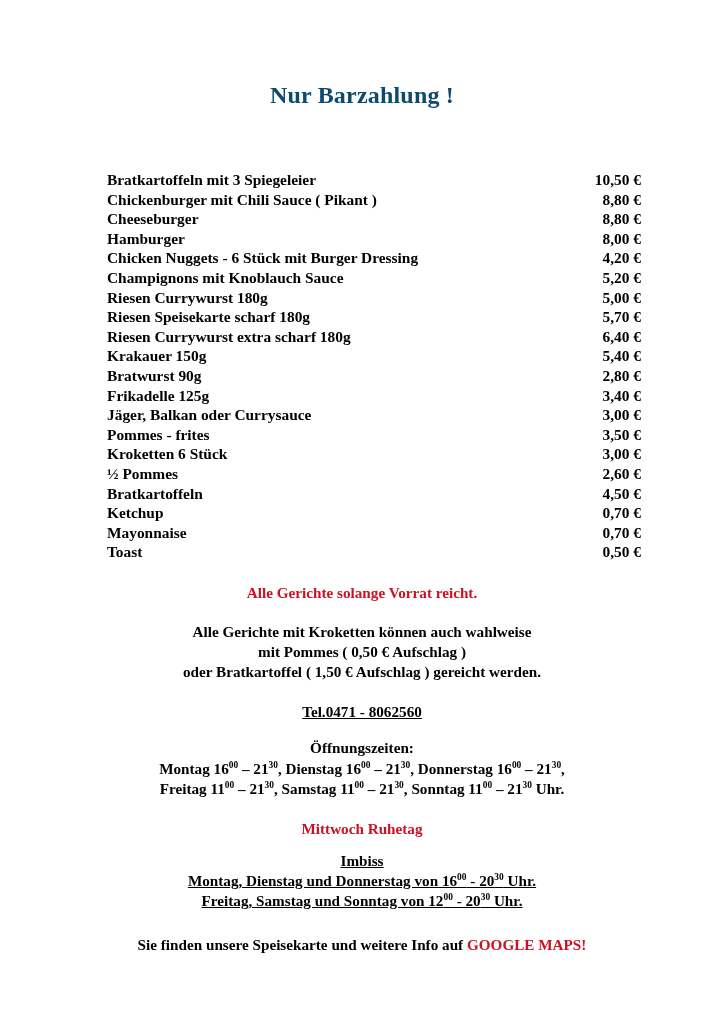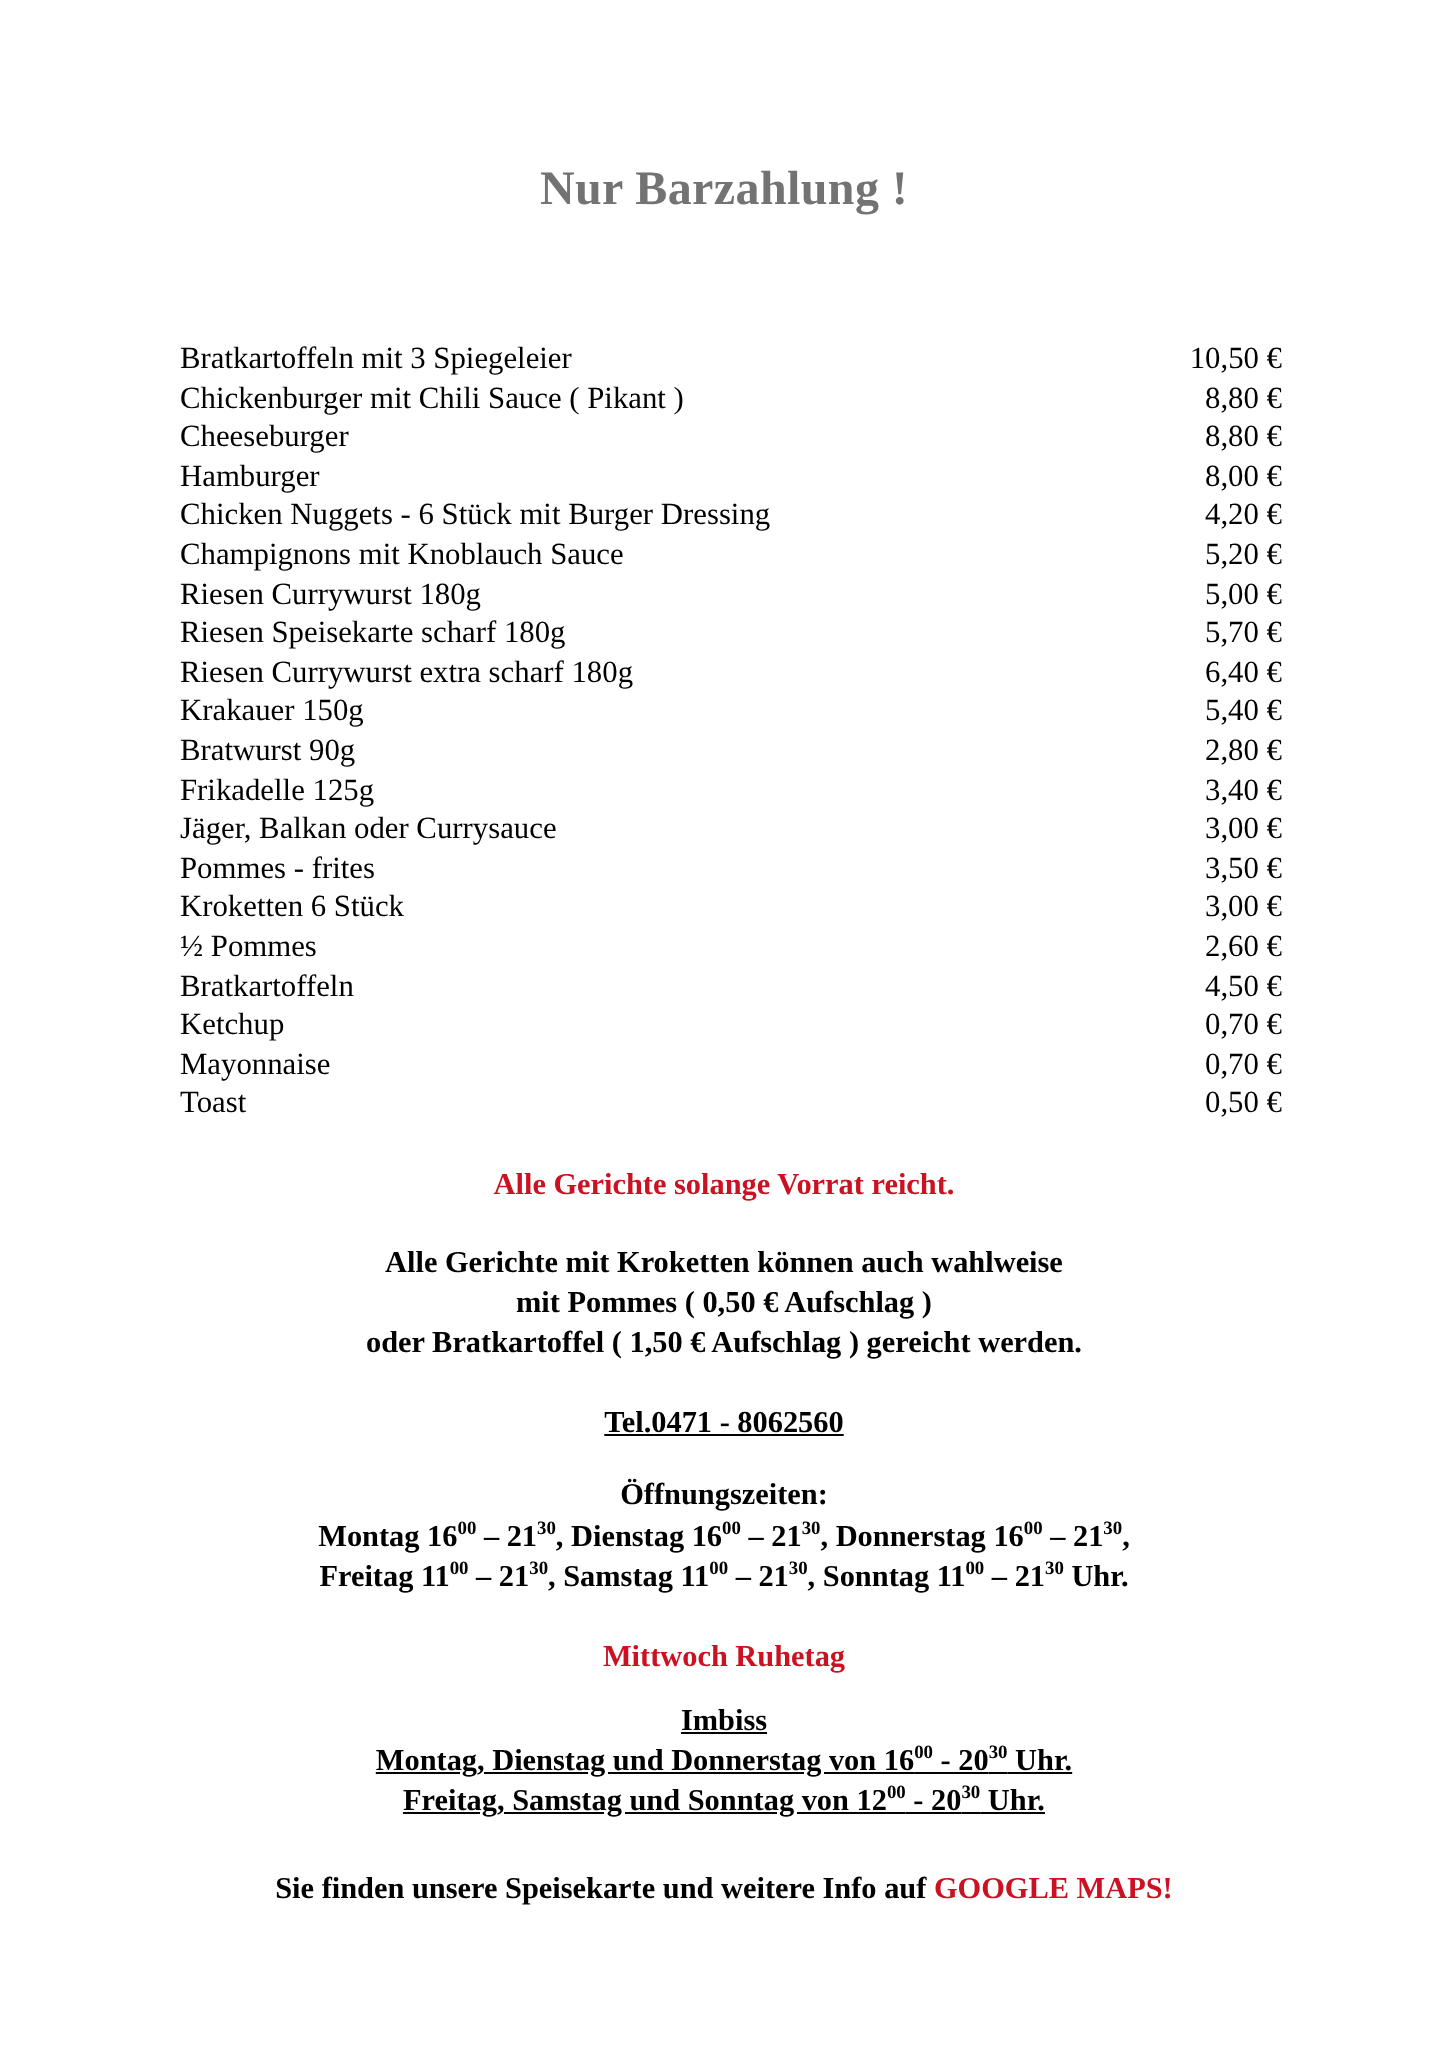--- a/index.html
+++ b/index.html
@@ -26,40 +26,41 @@
 
   
   .title {
     position: absolute;
     top: 82px;
     left: 0;
     width: 724px;
     text-align: center;
     font-size: 24px;
     font-weight: bold;
-    color: #737373;
+    color: #0c4a6e;
     letter-spacing: 0.2px;
   }
 
   
   .menu-list {
     position: absolute;
     top: 170px;
     left: 90px;
     width: 551px;
   }
   .menu-row {
     display: flex;
     align-items: baseline;
     justify-content: space-between;
     height: 19.6px;
     line-height: 19.6px;
     font-size: 15.4px;
-    font-weight: normal;
+    font-weight: bold;
     white-space: nowrap;
+    margin-left: 17px;
   }
   .menu-row .item-name {
     text-align: left;
   }
   .menu-row .item-price {
     text-align: right;
     flex: 0 0 auto;
   }
 
   

